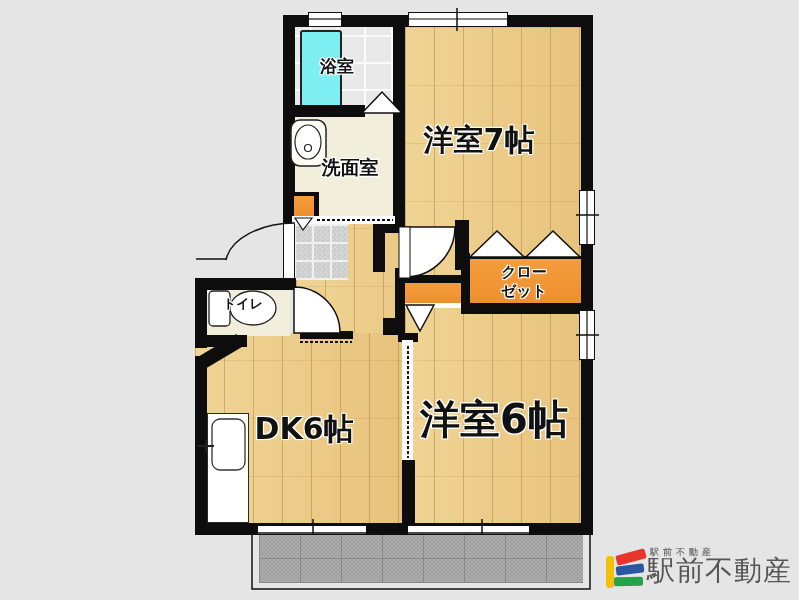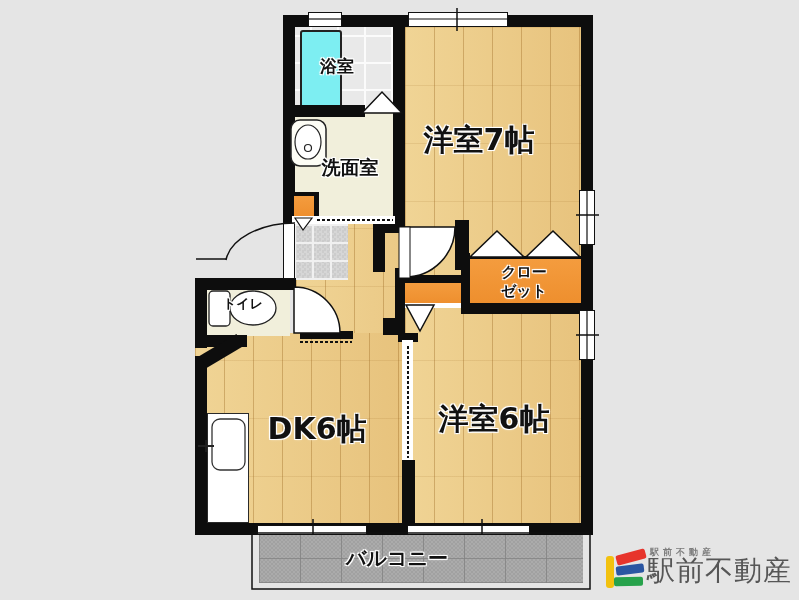--- a/index.html
+++ b/index.html
@@ -150,28 +150,27 @@
     <line x1="206" y1="440" x2="206" y2="452" stroke="#222" stroke-width="1.5"></line>
 
     <rect x="252" y="533" width="338" height="56" fill="none" stroke="#111" stroke-width="1.5"></rect>
   </svg>
 
   <div class="balctile" style="left:259px;top:535px;width:324px;height:48px;"></div>
 
   <div class="lbl sm" style="left:337px;top:66px;font-size:17px;">浴室</div>
   <div class="lbl sm" style="left:350px;top:168px;font-size:19px;">洗面室</div>
   <div class="lbl sm" style="left:243px;top:304px;font-size:13px;">トイレ</div>
-  <div class="lbl" style="left:317px;top:429px;font-size:30px;">DK6帖</div>
+  <div class="lbl" style="left:304px;top:429px;font-size:30px;">DK6帖</div>
   <div class="lbl" style="left:479px;top:140px;font-size:30px;">洋室7帖</div>
-  <div class="lbl" style="left:494px;top:419px;font-size:30px;">洋室6帖</div>
+  <div class="lbl" style="left:494px;top:419px;font-size:40px;">洋室6帖</div>
   <div class="lbl" style="left:524px;top:282px;font-size:15px;line-height:1.25;">
     <span>クロー</span><br>
     <span>ゼット</span>
   </div>
-  <div class="lbl" style="left:397px;top:558px;font-size:20px;">バルコニー</div>
 
   <div>
     <div class="logo-bar" style="left:606px;top:556px;width:8px;height:32px;background:#f2c10e;"></div>
     <div class="logo-stripe" style="left:616px;top:552px;width:30px;height:10px;background:#e7342c;transform:rotate(-15deg);"></div>
     <div class="logo-stripe" style="left:616px;top:565px;width:28px;height:9px;background:#2b56a2;transform:rotate(-7deg);"></div>
     <div class="logo-stripe" style="left:614px;top:577px;width:29px;height:9px;background:#27a24b;transform:rotate(-1deg);"></div>
     <div class="logo-type" style="left:650px;top:546px;">駅前不動産</div>
     <div class="logo-name" style="left:647px;top:552px;">駅前不動産</div>
   </div>
 

